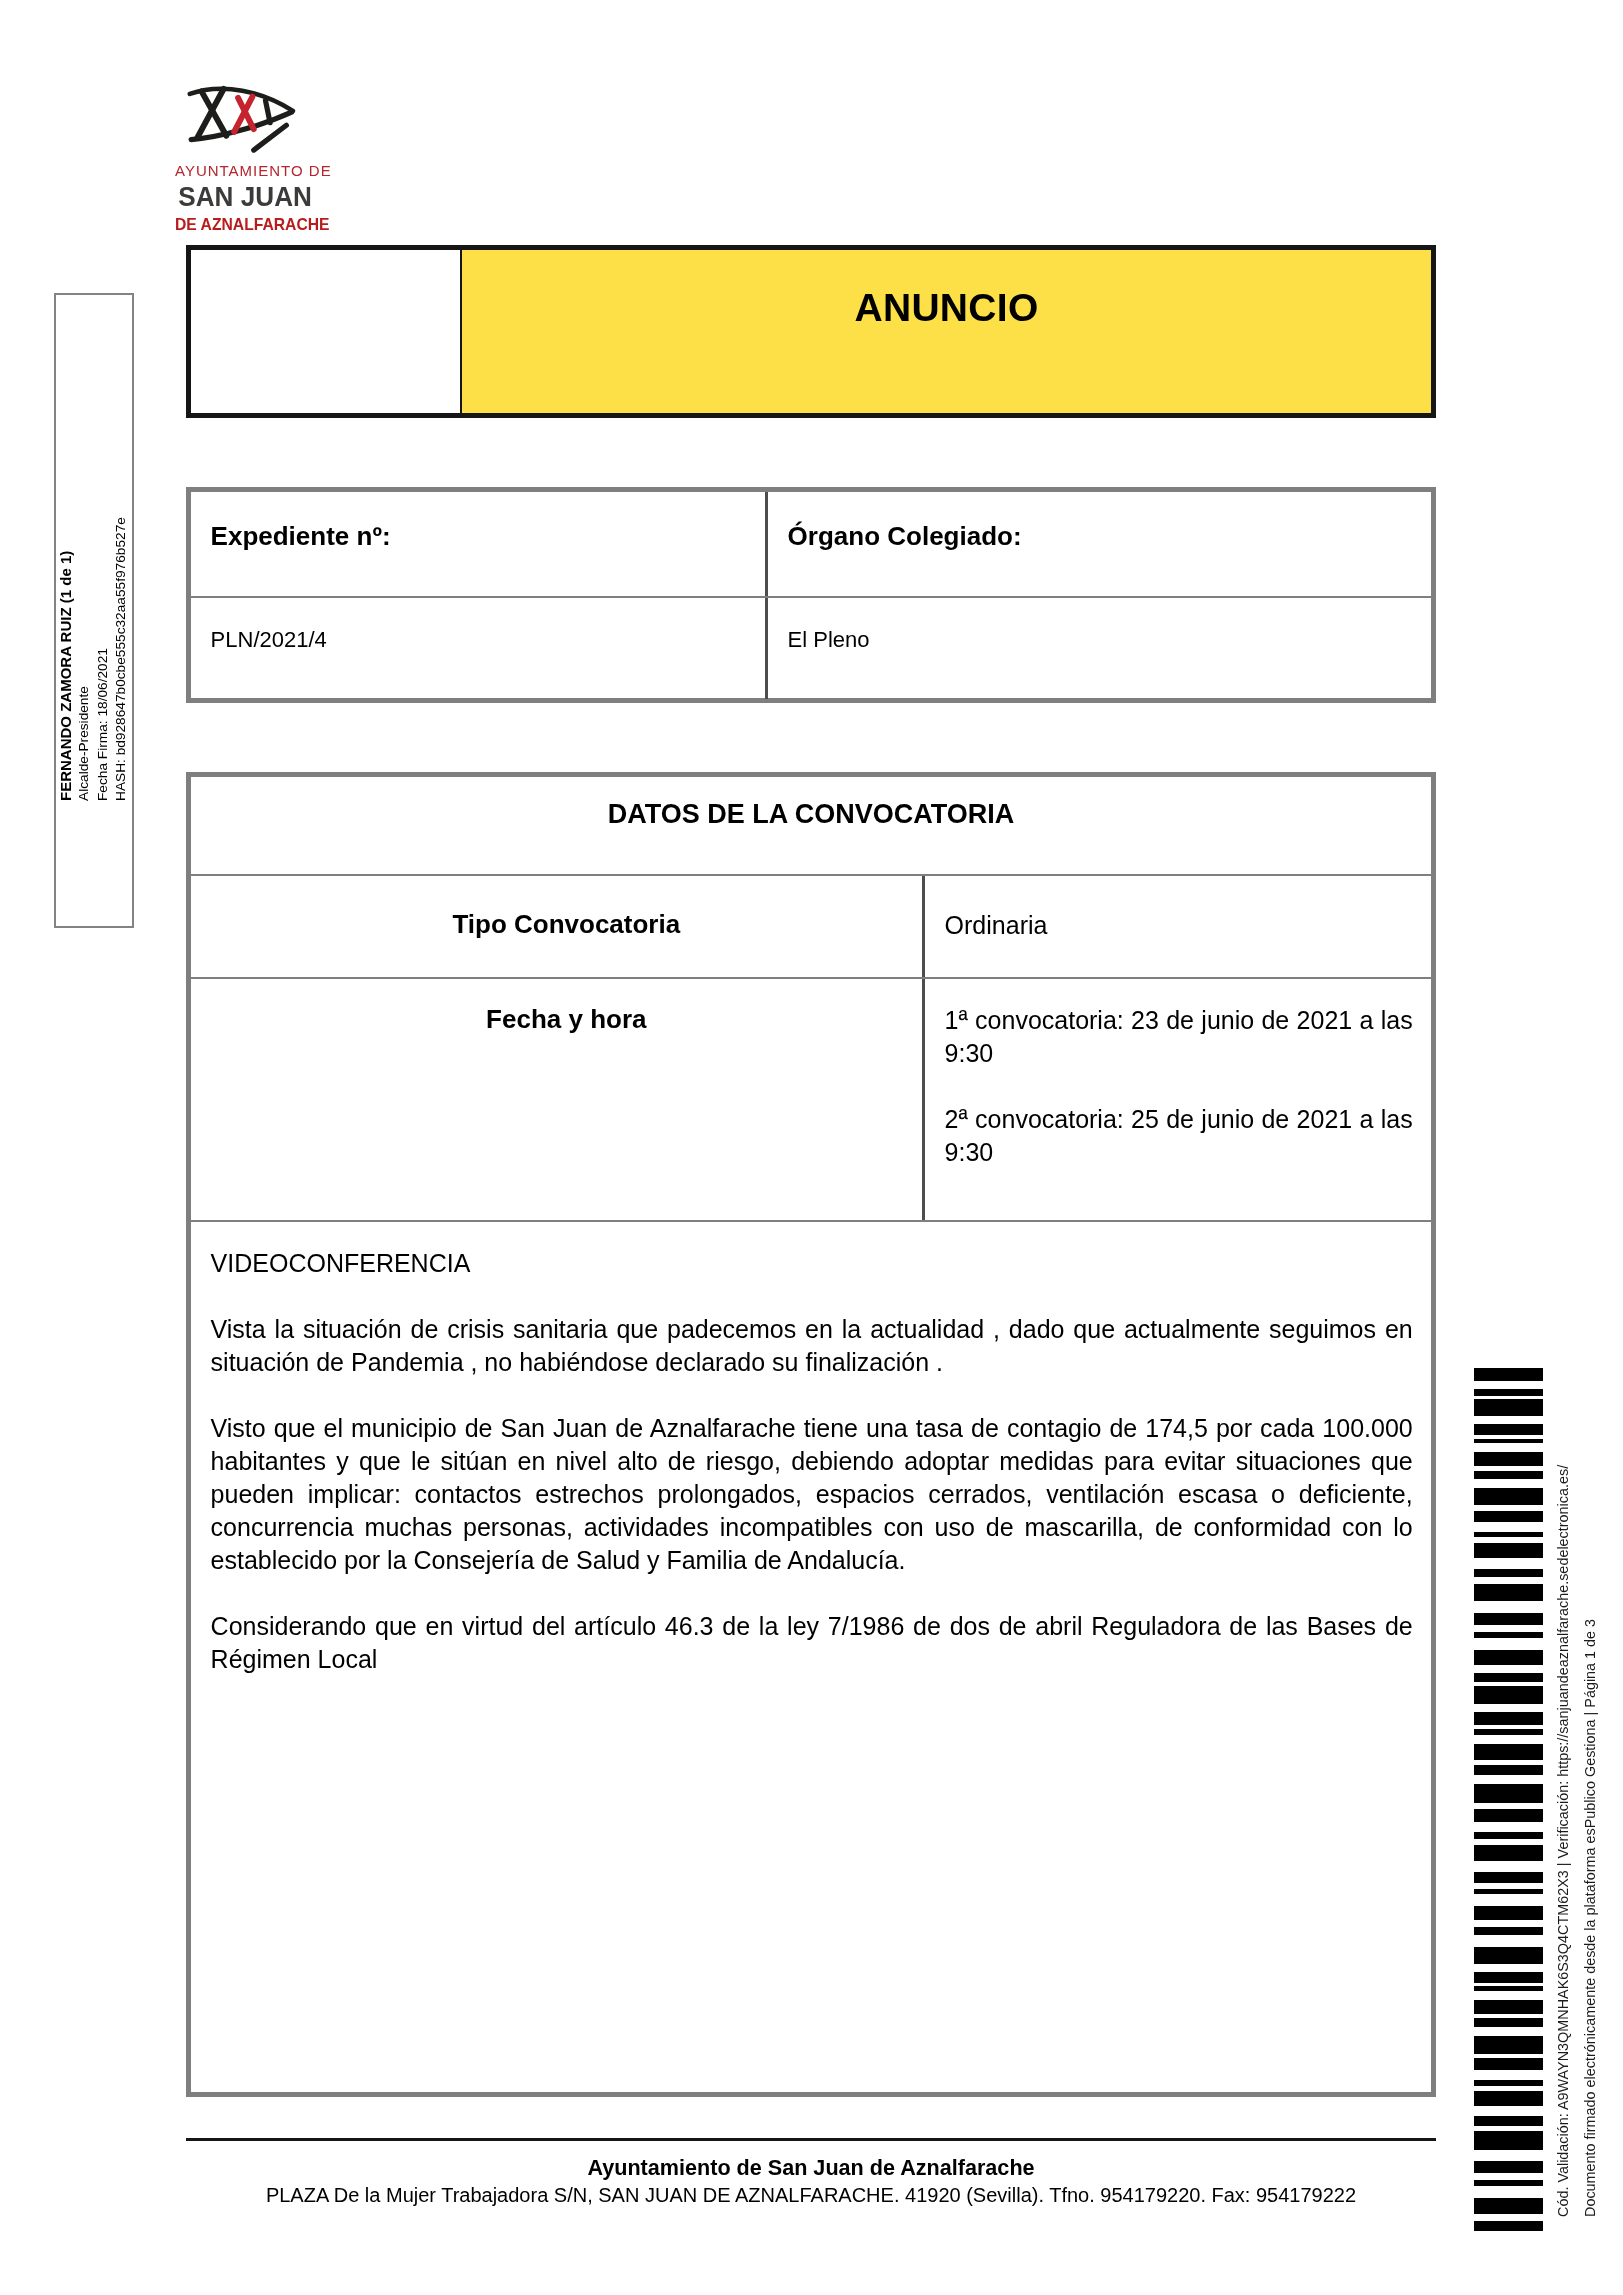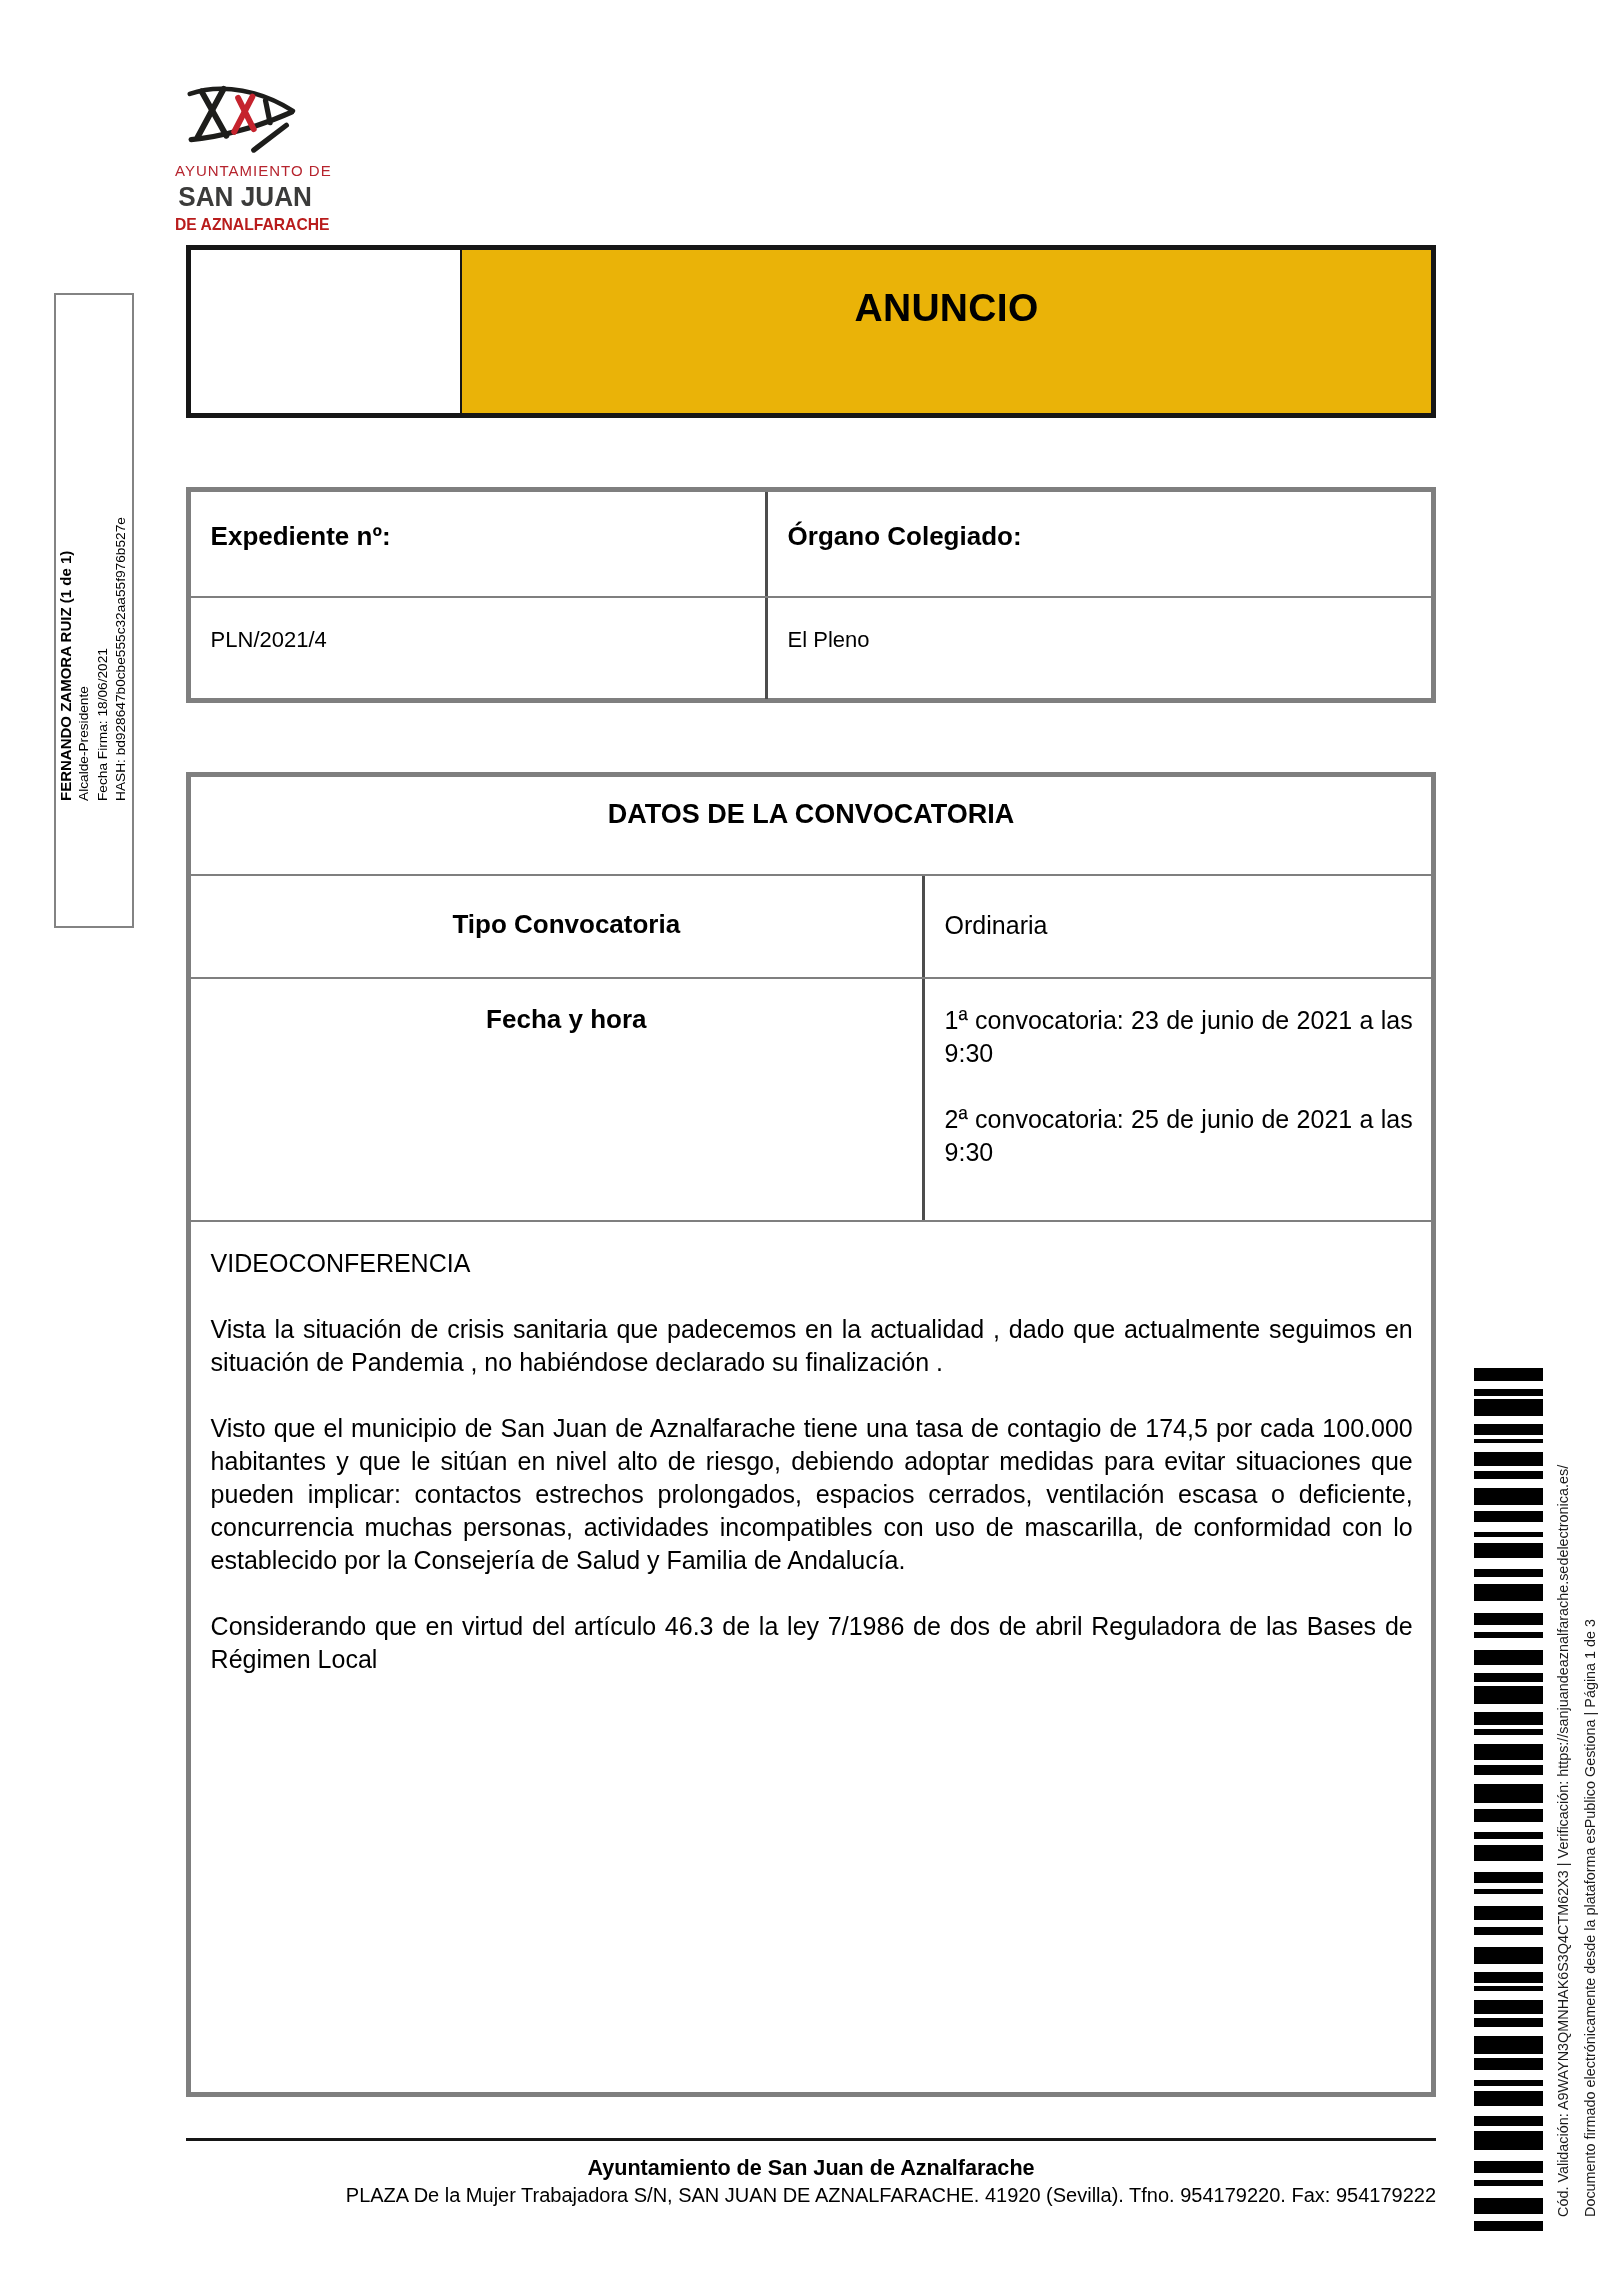--- a/index.html
+++ b/index.html
@@ -21,21 +21,21 @@
              border:2px solid #838383; box-sizing:border-box; background:#fff; }
   .sig-rot { position:absolute; left:50%; top:50%; width:380px;
              transform:translate(-50%,-50%) rotate(-90deg); line-height:18.3px; white-space:nowrap; }
   .sig-name { font-size:15px; font-weight:bold; }
   .sig-line { font-size:13.7px; }
 
   
   .t1 { position:absolute; left:186px; top:245px; width:1250px; height:173px;
         border:5.9px solid #161616; box-sizing:border-box; display:flex; }
   .t1-left  { width:271px; background:#fff; border-right:2.6px solid #161616; box-sizing:border-box; }
-  .t1-right { flex:1; background:#eab308; text-align:center; box-sizing:border-box; padding-top:36px; }
+  .t1-right { flex:1; background:#fde047; text-align:center; box-sizing:border-box; padding-top:36px; }
   .t1-title { font-size:39px; font-weight:bold; letter-spacing:0.3px; }
 
   
   .t2 { position:absolute; left:186px; top:487px; width:1250px; height:216px;
         border:5.2px solid #7f7f7f; box-sizing:border-box; background:#fff; }
   .t2-row { display:flex; height:104px; box-sizing:border-box; }
   .t2-row.second { height:103px; border-top:2.6px solid #7f7f7f; }
   .t2-c1 { width:577px; border-right:3.3px solid #4d4d4d; box-sizing:border-box; padding:29.4px 0 0 19.6px; }
   .t2-c2 { flex:1; padding:29.4px 0 0 19.6px; box-sizing:border-box; }
   .lbl-txt { font-size:26px; font-weight:bold; }
@@ -56,21 +56,21 @@
   .t3-val { flex:1; box-sizing:border-box; padding:25px 18.3px 0 19.6px;
             font-size:25px; line-height:33px; }
   .t3-val p { margin:0 0 33px 0; text-align:justify; }
   .t3-val p:last-child { margin-bottom:0; }
   .fecha-p { max-width:530px; }
 
   
   .footer-line { position:absolute; left:186px; top:2138px; width:1250px; height:3.3px; background:#161616; }
   .footer-1 { position:absolute; left:186px; top:2155px; width:1250px; text-align:center;
               font-size:21.6px; font-weight:bold; }
-  .footer-2 { position:absolute; left:186px; top:2184px; width:1250px; text-align:right; font-size:20px; }
+  .footer-2 { position:absolute; left:186px; top:2184px; width:1250px; text-align:center; font-size:20px; }
 
   
   .barcode { position:absolute; left:1474px; top:1368px; width:69px; height:877px; overflow:hidden; }
   .barcode .bar { width:100%; background:#000; }
   .vr-text { position:absolute; left:1550px; top:2217px; width:859px;
              transform-origin:0 0; transform:rotate(-90deg);
              font-size:14.4px; line-height:27px; white-space:nowrap; color:#1b1b1b; }
 </style>
 </head>
 <body>

